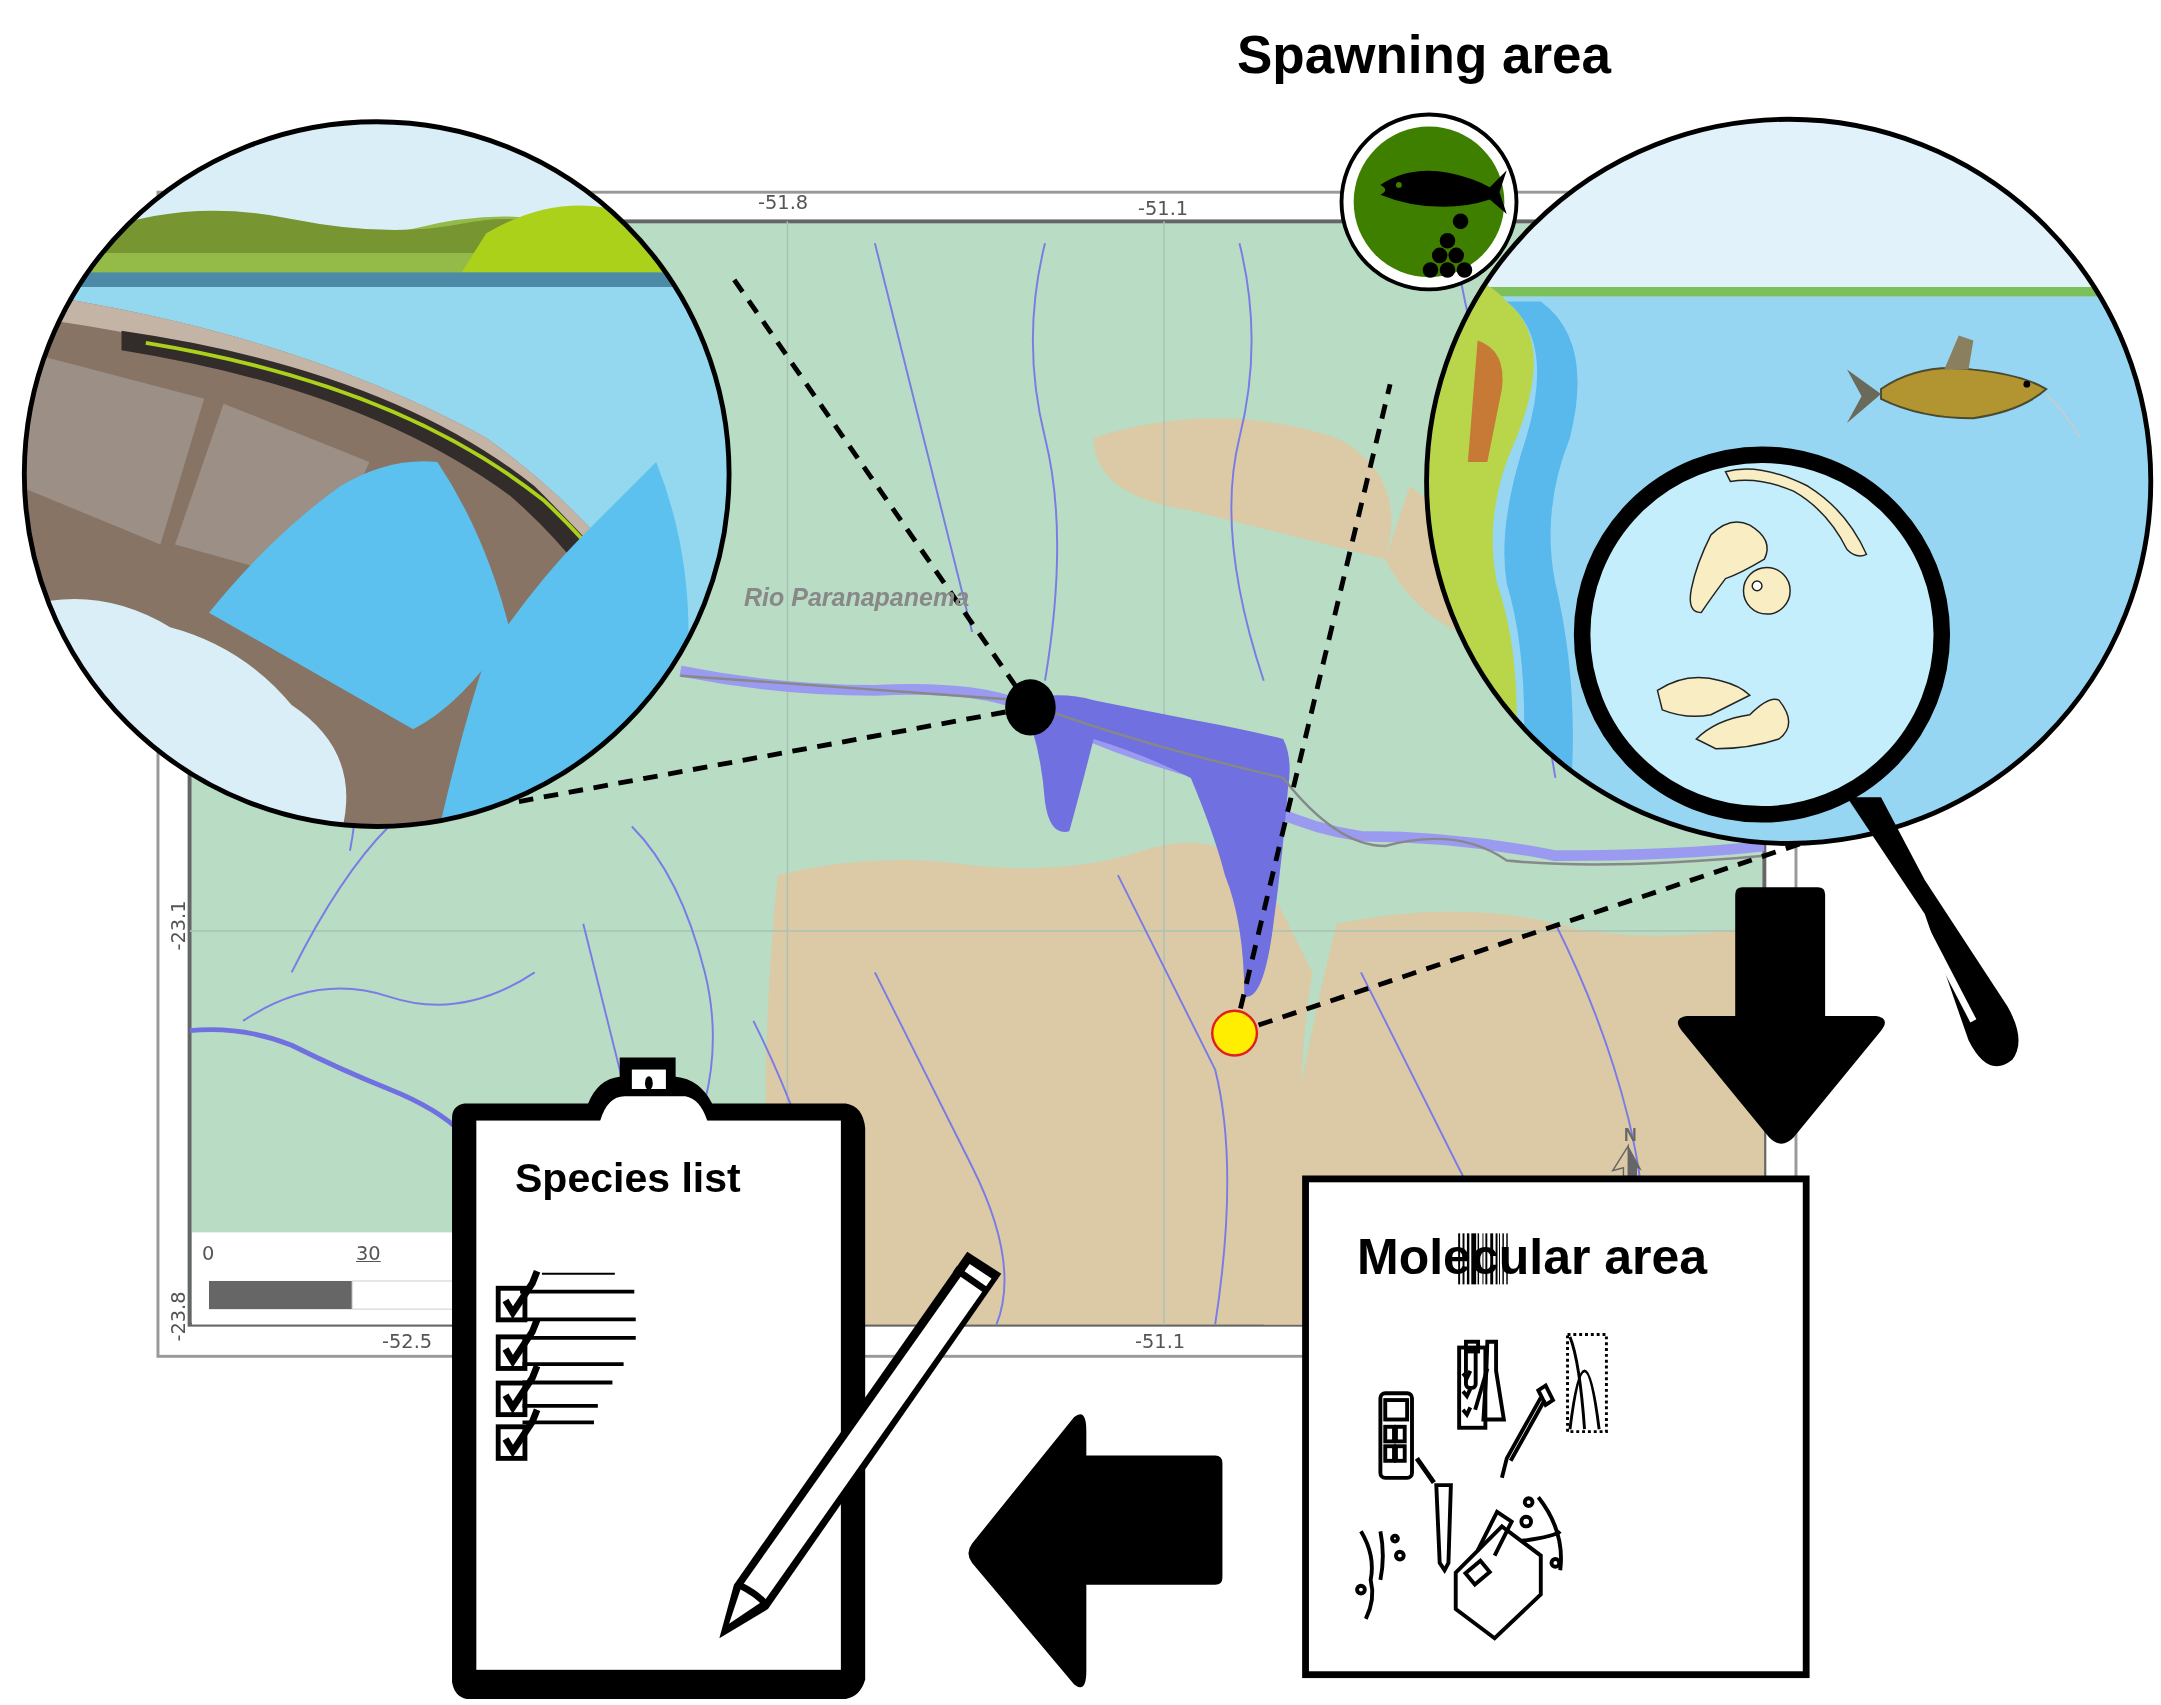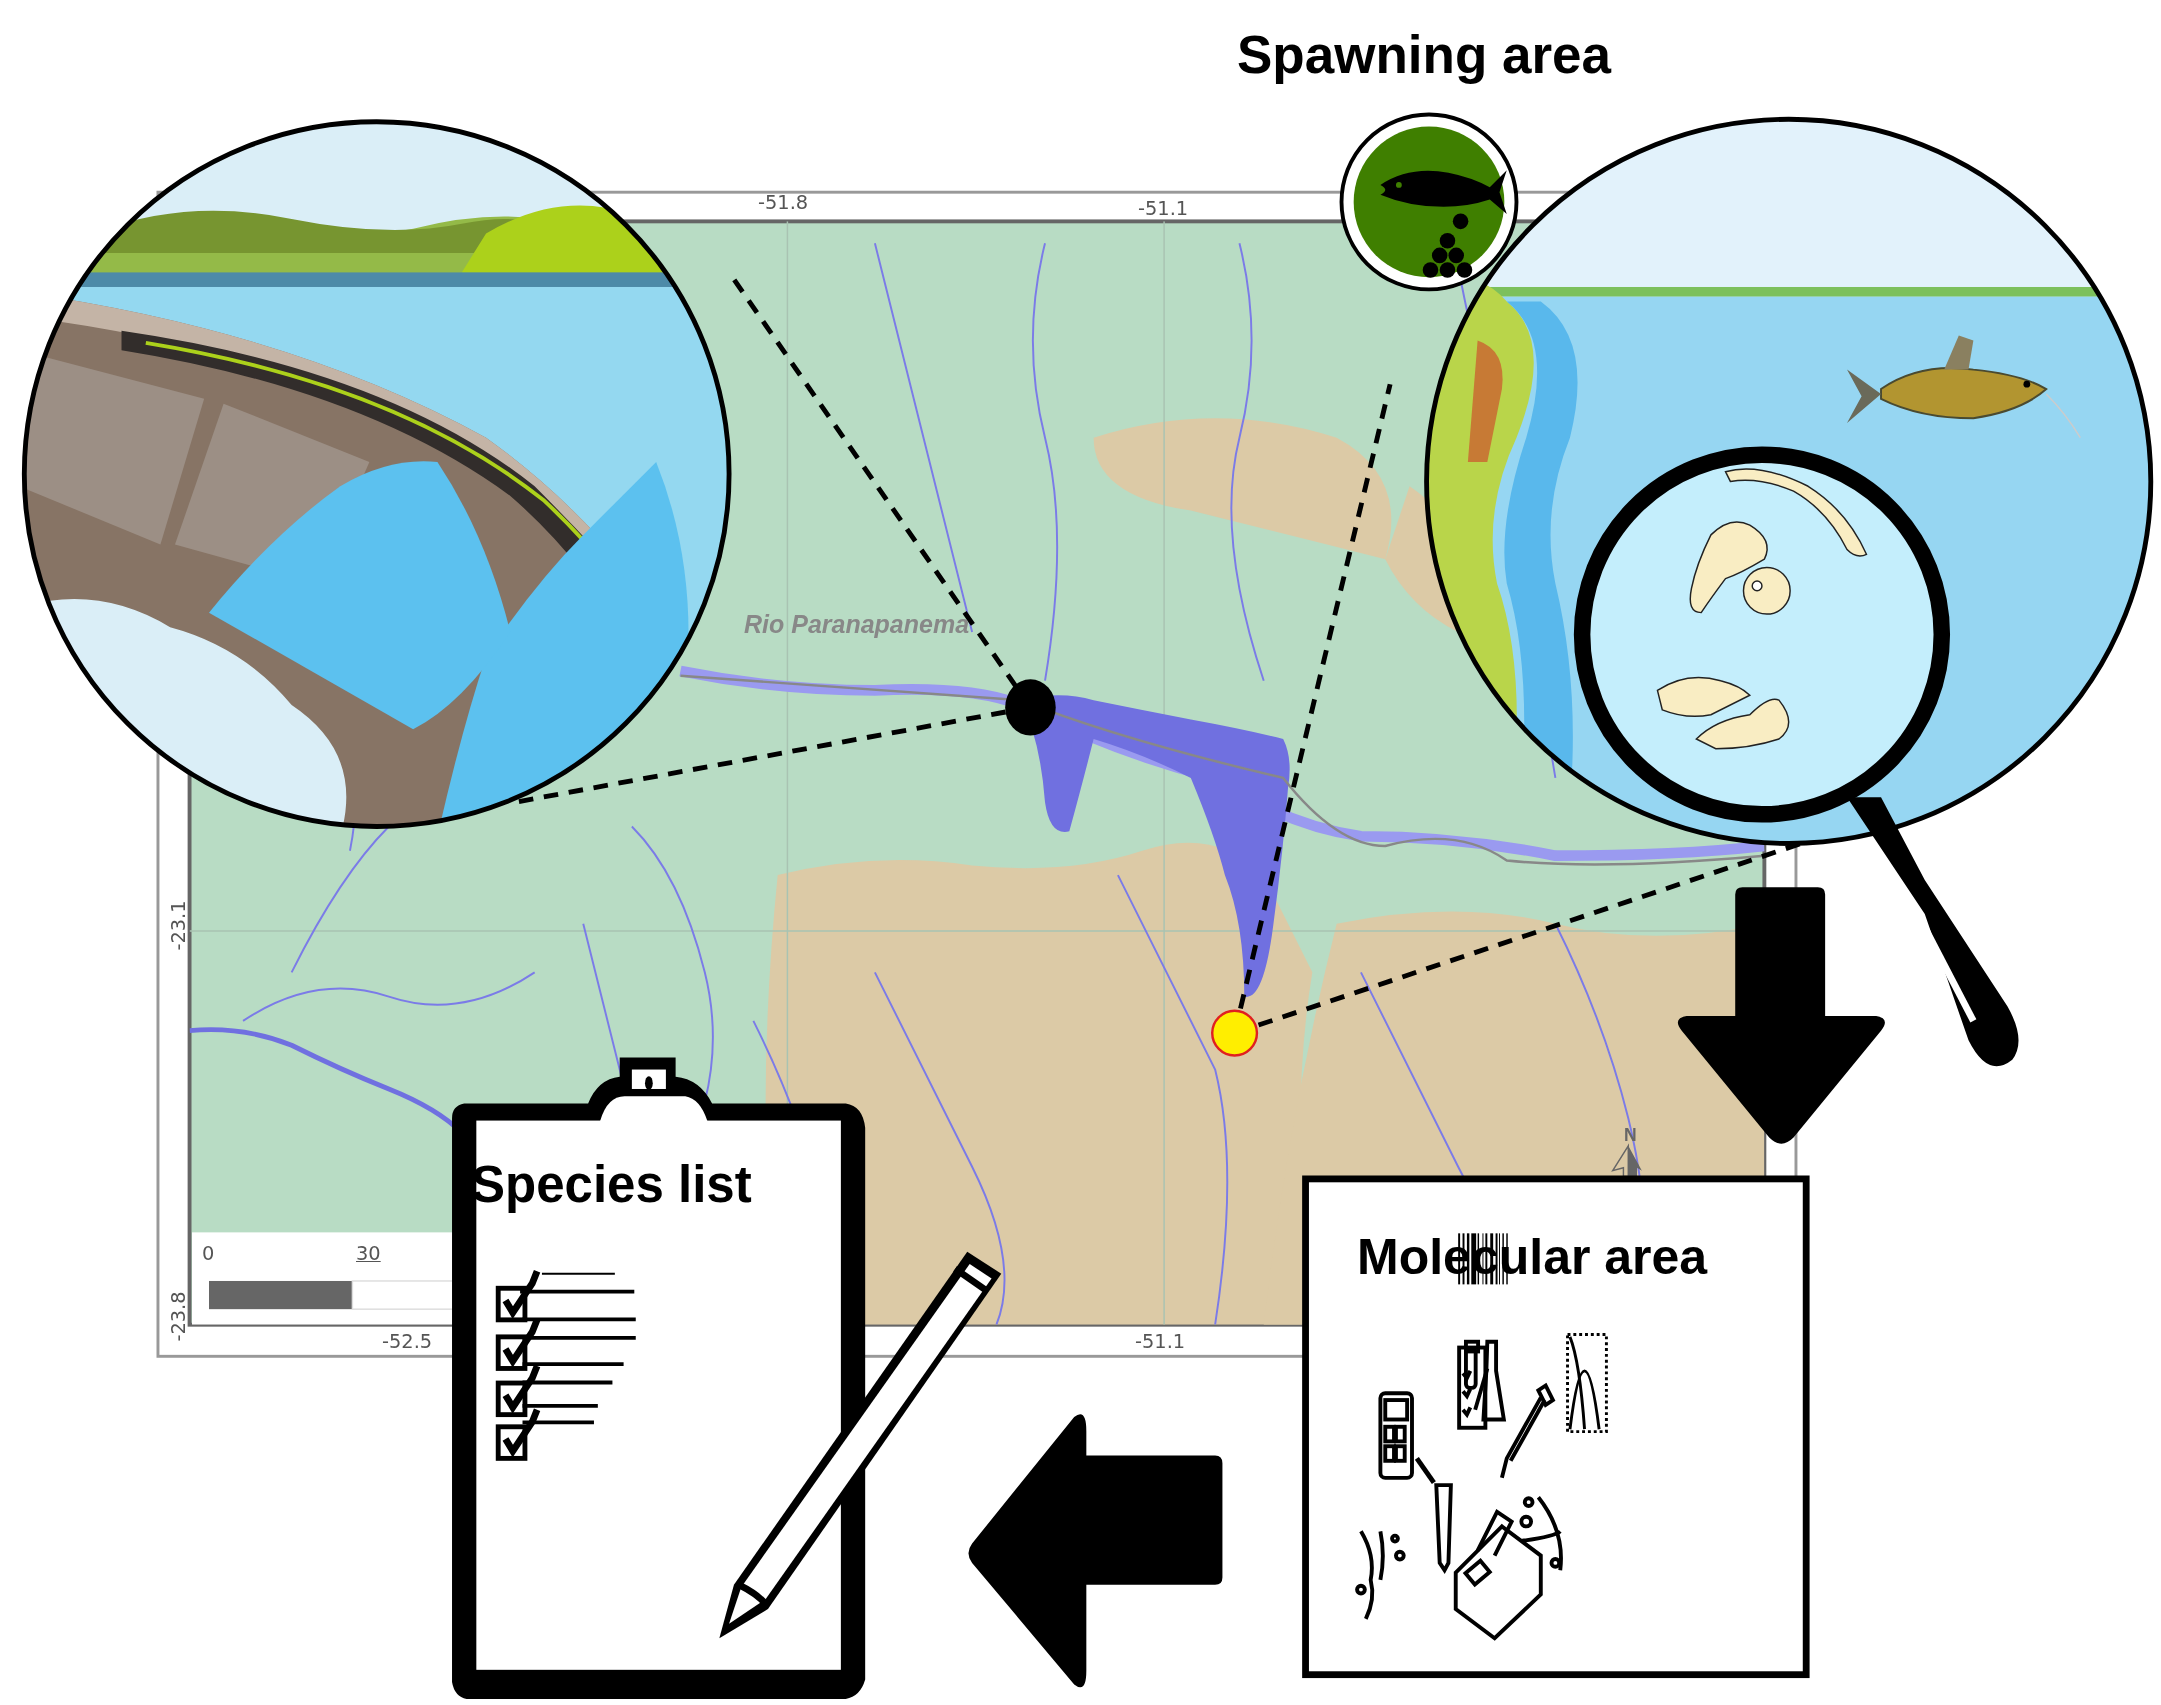--- a/index.html
+++ b/index.html
@@ -280,23 +280,23 @@
         <path d="M3165 3080 Q3220 3150 3210 3230"></path>
         <path d="M3130 3170 Q3200 3160 3210 3150"></path>
         <circle cx="3145" cy="3090" r="8"></circle>
           <circle cx="3140" cy="3130" r="10"></circle>
           <circle cx="3200" cy="3215" r="8"></circle>
       </g>
     </g>
   </svg>
 
   <div class="abs title-text" style="left:1237px;top:24px;font-size:53px;">Spawning area</div>
-  <div class="abs title-text" style="left:471px;top:1155px;font-size:51px;">Species list</div>
+  <div class="abs title-text" style="left:515px;top:1155px;font-size:41px;">Species list</div>
   <div class="abs title-text" style="left:1357px;top:1228px;font-size:50px;">Molecular area</div>
-  <div class="abs map-label" style="left:744px;top:583px;margin-top:27px;">Rio Paranapanema</div>
+  <div class="abs map-label" style="left:744px;top:583px;">Rio Paranapanema</div>
   <div class="abs" style="left:1624px;top:1125px;font-family:'Liberation Sans',sans-serif;font-weight:bold;color:#666;font-size:17.5px;">N</div>
 
   <div class="abs coord" style="left:758px;top:191px;">-51.8</div>
   <div class="abs coord" style="left:1138px;top:197px;">-51.1</div>
   <div class="abs coord" style="left:382px;top:1330px;">-52.5</div>
   <div class="abs coord" style="left:1135px;top:1330px;">-51.1</div>
   <div class="abs coord vert" style="left:153px;top:914px;">-23.1</div>
   <div class="abs coord vert" style="left:153px;top:1305px;">-23.8</div>
   <div class="abs coord" style="left:202px;top:1242px;">0</div>
   <div class="abs coord" style="left:356px;top:1242px;text-decoration:underline;">30</div>

